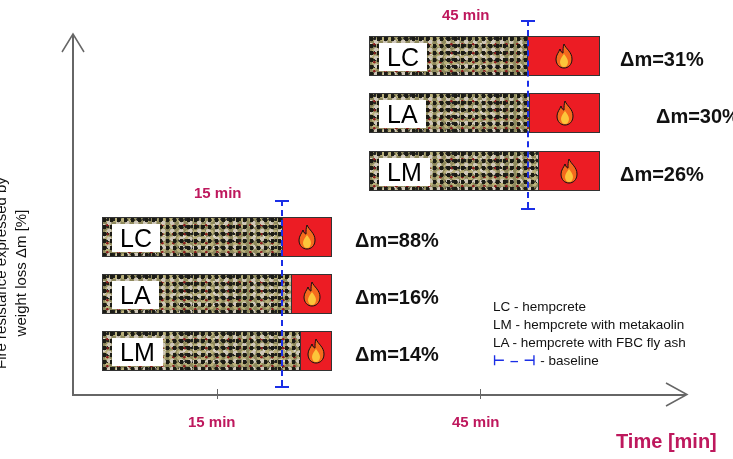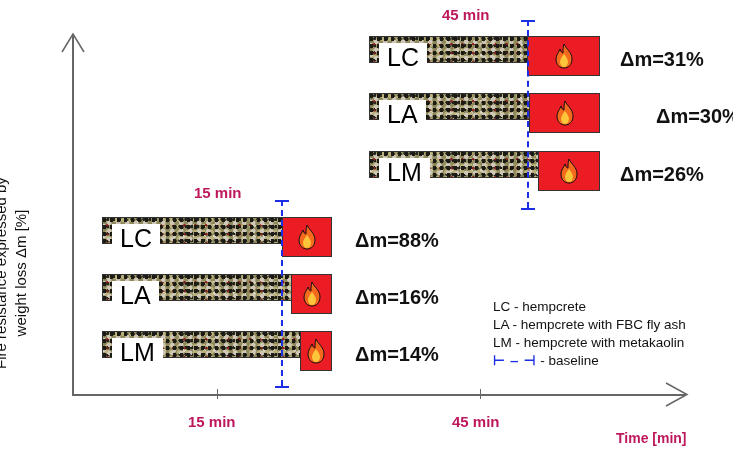--- a/index.html
+++ b/index.html
@@ -3,21 +3,21 @@
 <meta charset="utf-8">
 <style>
   html, body { margin:0; padding:0; background:#ffffff; }
   body { width:733px; height:459px; position:relative; overflow:hidden;
          font-family:"Liberation Sans", sans-serif; color:#111; }
   .abs { position:absolute; }
   .axis-line { position:absolute; background:#666; }
   .ylabel { position:absolute; left:-168px; top:247px; width:370px; height:52px;
             transform:rotate(-90deg); transform-origin:center center;
             text-align:center; font-size:15px; line-height:20px; color:#111; }
-  .bar { position:absolute; height:27px; border:1px solid #333; box-sizing:border-box;
+  .bar { position:absolute; height:40px; border:1px solid #333; box-sizing:border-box;
          background-color:#8f8a5e;
          background-image:
            radial-gradient(circle at 20% 30%, #1b1b14 0 2px, transparent 2.5px),
            radial-gradient(circle at 70% 60%, #cfc7b8 0 2px, transparent 2.5px),
            radial-gradient(circle at 40% 80%, #8b1e1e 0 1px, transparent 1.5px),
            radial-gradient(circle at 85% 20%, #222 0 1.5px, transparent 2px),
            radial-gradient(circle at 55% 35%, #b9b07a 0 2px, transparent 2.5px),
            radial-gradient(circle at 10% 70%, #d9d2c4 0 1.5px, transparent 2px);
          background-size:7px 7px, 9px 8px, 11px 9px, 6px 7px, 8px 6px, 10px 11px; }
   .bar-label { position:absolute; left:9px; top:6px; height:28px; padding:0 8px;
@@ -44,21 +44,21 @@
 
 <div class="axis-line" style="left:72px; top:394px; width:614px; height:1.5px;"></div>
 <svg class="abs" style="left:664px; top:381px;" width="26" height="28">
   <polyline points="2,2 23,13.5 2,25" fill="none" stroke="#666" stroke-width="1.5"></polyline>
 </svg>
 <div class="axis-line" style="left:217px; top:389px; width:1px; height:10px;"></div>
 <div class="axis-line" style="left:480px; top:389px; width:1px; height:10px;"></div>
 
 <div class="tick-label" style="left:188px; top:413px;">15 min</div>
 <div class="tick-label" style="left:452px; top:413px;">45 min</div>
-<div class="tick-label" style="left:616px; top:430px; font-size:14px;">Time [min]</div>
+<div class="tick-label" style="left:616px; top:430px; font-size:20px;">Time [min]</div>
 
 <div class="ylabel">
   <div>Fire resistance expressed by</div>
   <div>weight loss Δm [%]</div>
 </div>
 
 <div class="tick-label" style="left:194px; top:184px;">15 min</div>
 
 <div class="bar" style="left:102px; top:217px; width:182px;">
   <div class="bar-label">LC</div>
@@ -143,18 +143,18 @@
   </div>
 </div>
 <div class="dm" style="left:620px; top:163px;">Δm=26%</div>
 
 <div class="cap" style="left:521px; top:20px;"></div>
 <div class="baseline" style="left:527px; top:20px; height:188px;"></div>
 <div class="cap" style="left:521px; top:208px;"></div>
 
 <div class="legend">
   <div>LC - hempcrete</div>
+  <div>LM - hempcrete with metakaolin</div>
   <div>LA - hempcrete with FBC fly ash</div>
-  <div>LM - hempcrete with metakaolin</div>
   <div>
     <span class="legend-base">⊢ ‒ ⊣</span><span> - baseline</span>
   </div>
 </div>
 
 </body></html>

